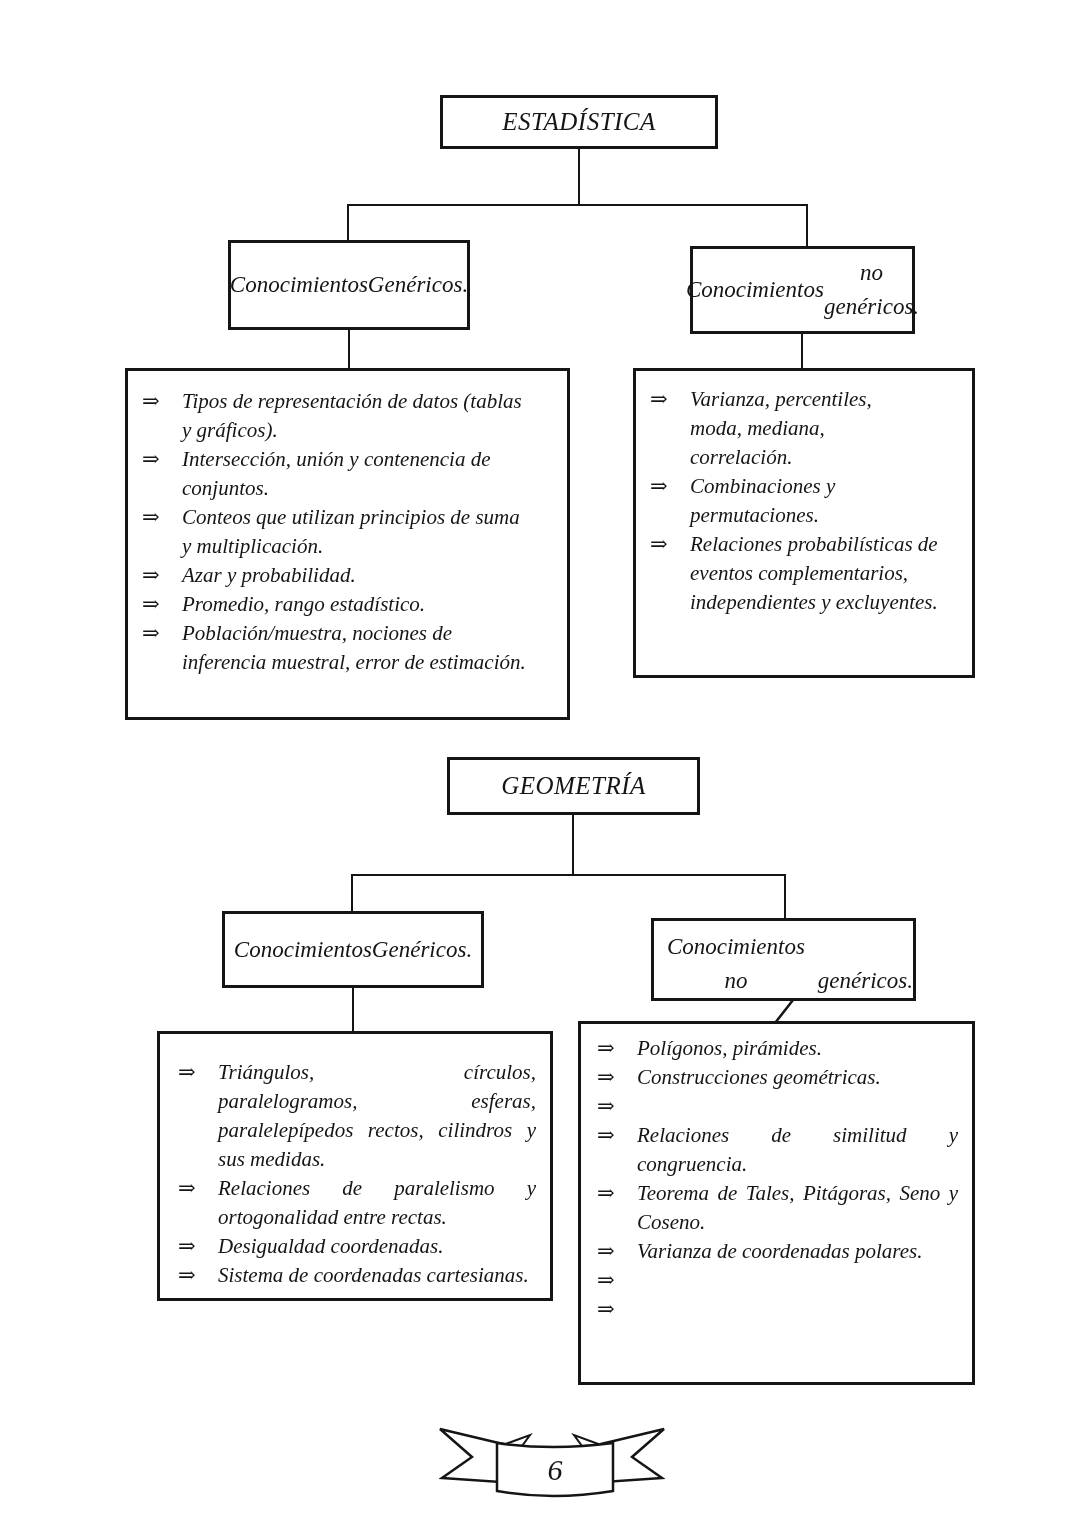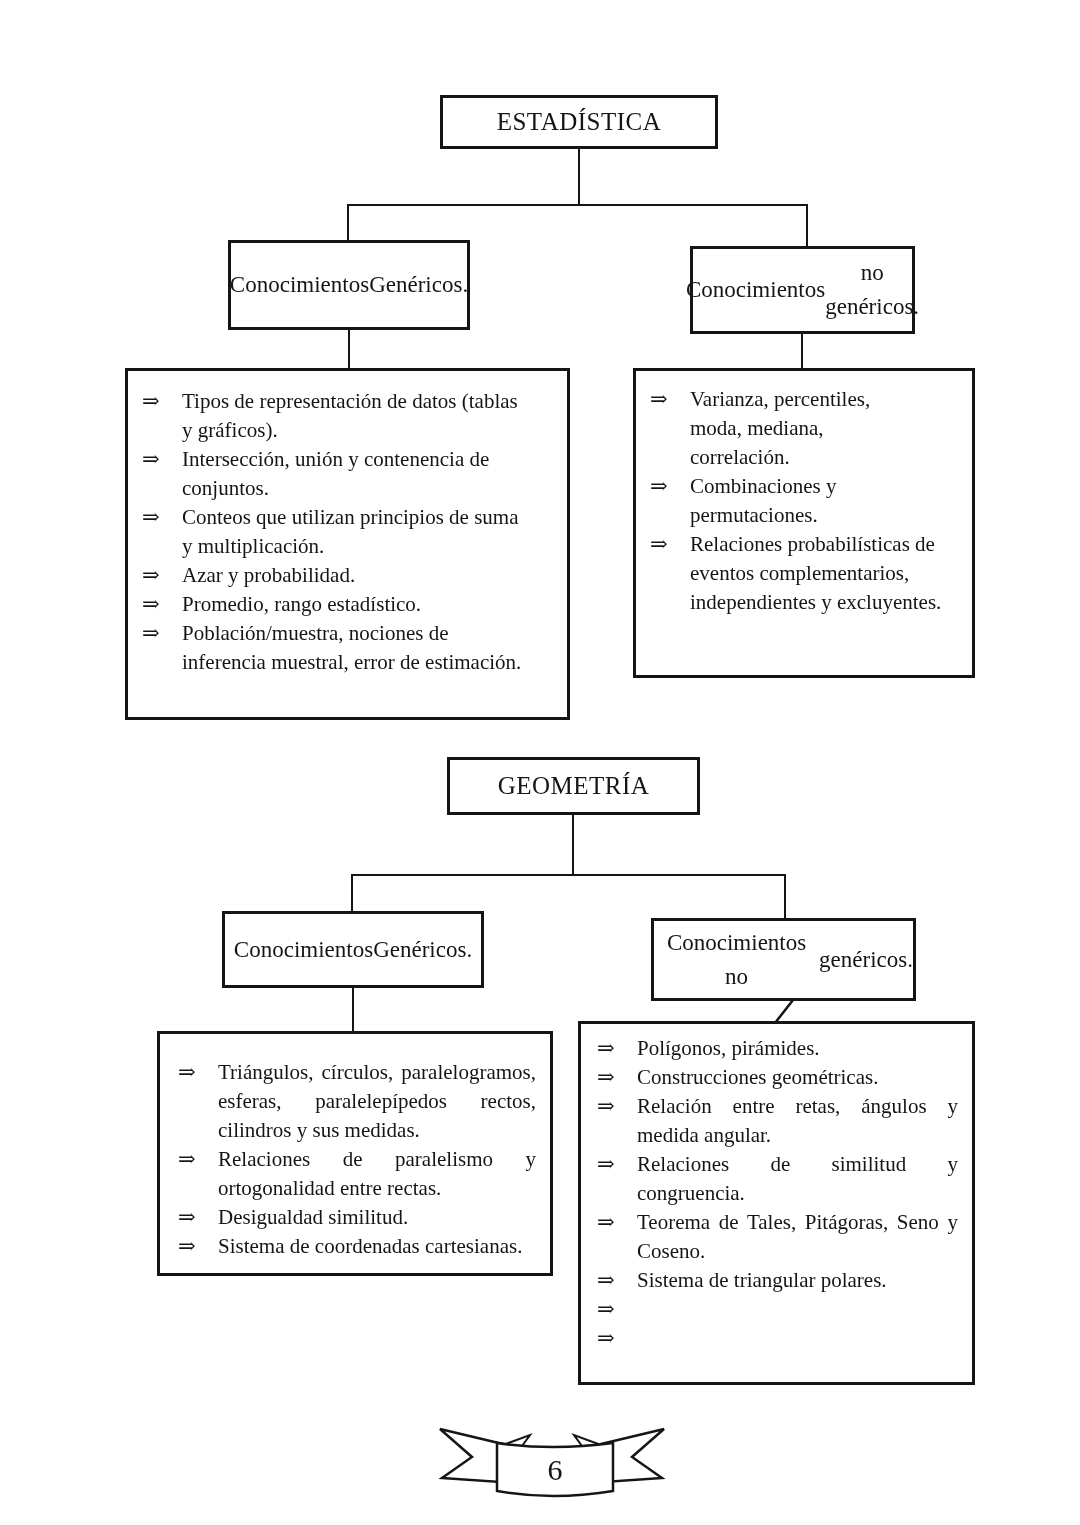--- a/index.html
+++ b/index.html
@@ -5,20 +5,21 @@
   * { margin: 0; padding: 0; box-sizing: border-box; }
   html, body { background: #ffffff; }
   .page {
     position: relative;
     width: 988px;
     height: 1525px;
     background: #ffffff;
     font-family: "Liberation Serif", "DejaVu Serif", serif;
     color: #151515;
     overflow: hidden;
+    font-style: italic;
   }
   .box {
     position: absolute;
     background: #ffffff;
     border: 3px solid #151515;
   }
   .title-box {
     display: flex;
     align-items: center;
     justify-content: center;
@@ -133,68 +134,67 @@
   <div class="line" style="left:352px; top:986px; width:2px; height:46px;"></div>
   <svg class="conn-svg" style="left:766px; top:999px;" width="34" height="26" viewBox="0 0 34 26">
     <line x1="27" y1="1" x2="9" y2="24" stroke="#151515" stroke-width="2.5"></line>
   </svg>
 
   <div class="box branch-box" style="left:222px; top:911px; width:262px; height:77px;">
     <div>Conocimientos</div>
     <div>Genéricos.</div>
   </div>
 
-  <div class="box branch-box" style="left:651px; top:918px; width:265px; height:83px;">
+  <div class="box branch-box" style="left:651px; top:918px; width:265px; height:83px;align-items:flex-end;">
     <div>Conocimientos no</div>
     <div>genéricos.</div>
   </div>
 
   <div class="box list-box justify" style="left:157px; top:1031px; width:396px; min-height:245px; padding-top:24px; padding-left:18px;">
     <div class="item">
       <span class="bullet">⇒</span>
       <span class="item-text">Triángulos, círculos, paralelogramos, esferas, paralelepípedos rectos, cilindros y sus medidas.</span>
     </div>
     <div class="item">
       <span class="bullet">⇒</span>
       <span class="item-text">Relaciones de paralelismo y ortogonalidad entre rectas.</span>
     </div>
     <div class="item">
       <span class="bullet">⇒</span>
-      <span class="item-text">Desigualdad similitud.</span>
+      <span class="item-text">Desigualdad coordenadas.</span>
     </div>
     <div class="item">
       <span class="bullet">⇒</span>
       <span class="item-text">Sistema de coordenadas cartesianas.</span>
     </div>
   </div>
 
   <div class="box list-box justify" style="left:578px; top:1021px; width:397px; min-height:364px; padding-top:10px; padding-left:16px;">
     <div class="item">
       <span class="bullet">⇒</span>
       <span class="item-text">Polígonos, pirámides.</span>
     </div>
     <div class="item">
       <span class="bullet">⇒</span>
       <span class="item-text">Construcciones geométricas.</span>
     </div>
     <div class="item">
       <span class="bullet">⇒</span>
-      <span class="item-text">Relación entre retas, ángulos y medida angular.</span>
     </div>
     <div class="item">
       <span class="bullet">⇒</span>
       <span class="item-text">Relaciones de similitud y congruencia.</span>
     </div>
     <div class="item">
       <span class="bullet">⇒</span>
       <span class="item-text">Teorema de Tales, Pitágoras, Seno y Coseno.</span>
     </div>
     <div class="item">
       <span class="bullet">⇒</span>
-      <span class="item-text">Sistema de triangular polares.</span>
+      <span class="item-text">Varianza de coordenadas polares.</span>
     </div>
     <div class="item">
       <span class="bullet">⇒</span>
     </div>
     <div class="item">
       <span class="bullet">⇒</span>
     </div>
   </div>
 
   <svg class="conn-svg" style="left:432px; top:1424px;" width="240" height="92" viewBox="0 0 240 92">

